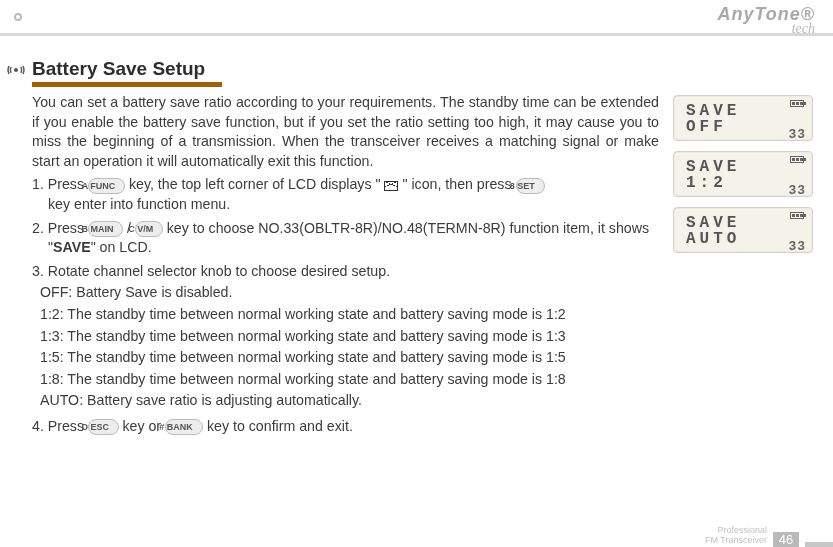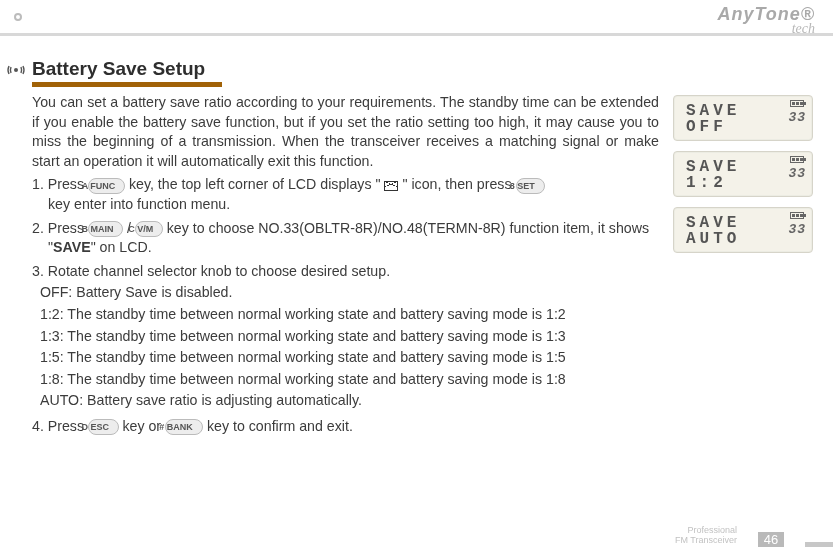--- a/index.html
+++ b/index.html
@@ -85,40 +85,40 @@
     box-shadow: inset 0 0 0 1px #ecece3;
   }
   .lcd-line1 {
     font-size: 16px; letter-spacing: 4px; font-weight: 700; color: #555;
   }
   .lcd-line2 {
     font-size: 16px; letter-spacing: 4px; font-weight: 700; color: #555;
     margin-top: -2px;
   }
   .lcd-num {
-    position: absolute; right: 6px; top: 14px;
-    font-size: 13px; font-style: italic; font-weight: 700; color: #666;
+    position: absolute; right: 6px; top: 31px;
+    font-size: 13px; font-weight: 700; color: #666;
     letter-spacing: 1px;
   }
   .lcd-batt {
     position: absolute; right: 8px; top: 4px;
     width: 14px; height: 7px; border: 1px solid #666;
   }
   .lcd-batt::after {
     content: ""; position: absolute; right: -3px; top: 1px;
     width: 2px; height: 3px; background: #666;
   }
   .lcd-batt::before {
     content: ""; position: absolute; left: 1px; top: 1px;
     width: 3px; height: 3px; background: #666;
     box-shadow: 4px 0 0 #666, 8px 0 0 #666;
   }
   .footer {
     position: absolute; right: 0; bottom: 0;
-    display: flex; align-items: flex-end; gap: 21px;
+    display: flex; align-items: flex-end; gap: 6px;
   }
   .footer-text {
     font-size: 9px; color: #c2c2c2; text-align: right; line-height: 1.05;
     padding-bottom: 2px;
   }
   .page-box {
     background: #b9b9b9; color: #fff; font-size: 13px;
     width: 26px; height: 15px; display: flex; align-items: center; justify-content: center;
   }
   .page-bar {

